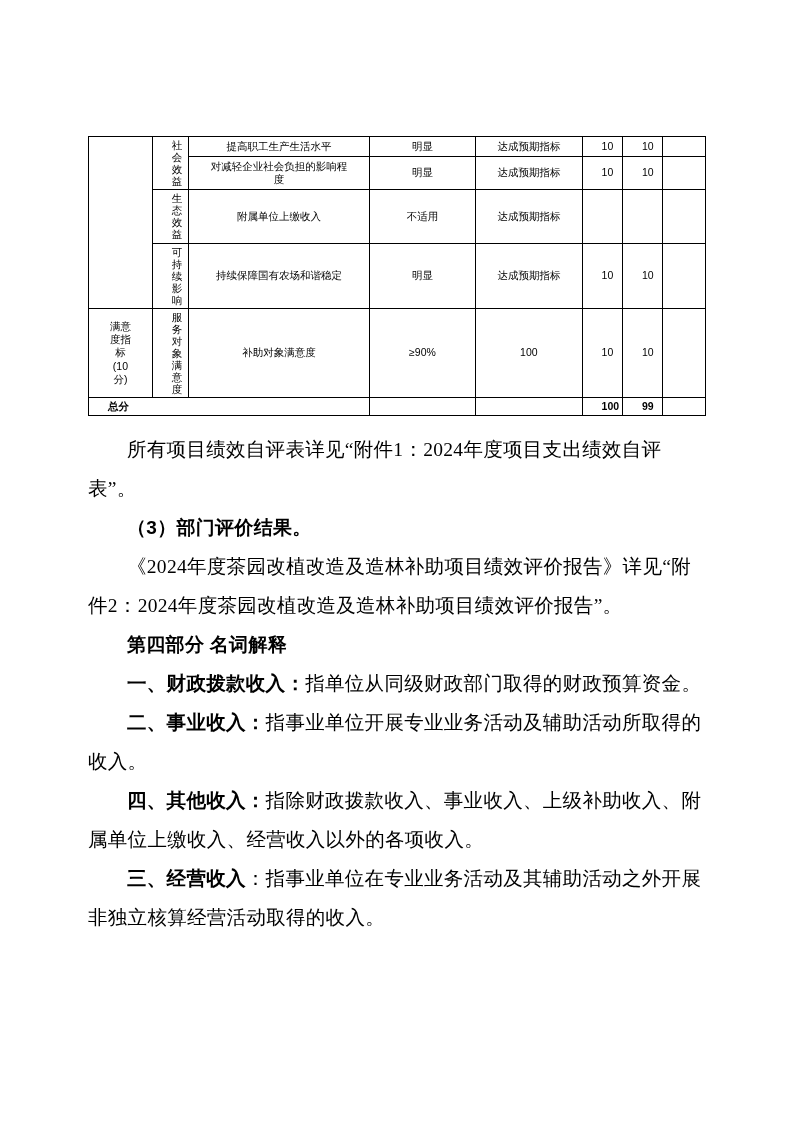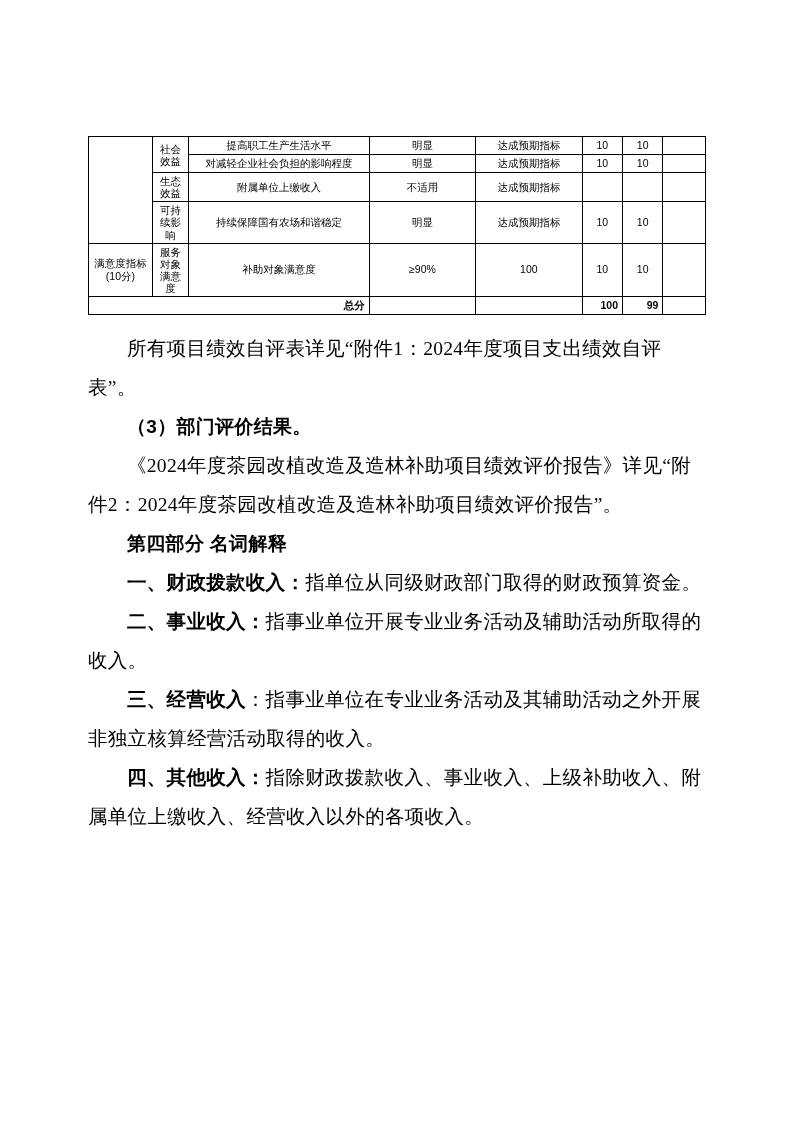--- a/index.html
+++ b/index.html
@@ -31,21 +31,21 @@
   
   table.perf {
     border-collapse: collapse;
     width: 618px;
     table-layout: fixed;
     font-size: 10.5px;
     line-height: 1.25;
   }
   table.perf td {
     border: 1px solid #000000;
-    padding: 2px 4px;
+    padding: 2px 19px;
     vertical-align: middle;
     font-family: "Liberation Sans", "DejaVu Sans", sans-serif;
   }
   .c-col1 { width: 60px; }
   .c-col2 { width: 34px; }
   .c-col3 { width: 170px; }
   .c-col4 { width: 100px; }
   .c-col5 { width: 100px; }
   .c-col6 { width: 38px; }
   .c-col7 { width: 38px; }
@@ -53,21 +53,21 @@
 
   .vert {
     text-align: center;
     letter-spacing: 0px;
     line-height: 1.15;
     padding: 1px 0;
   }
   .ctr { text-align: center; }
   .lft { text-align: center; padding-left: 5px; }
   .total-row td {
-    text-align: right;
+    text-align: left;
     font-weight: bold;
   }
   .total-label {
     text-align: center;
     font-weight: bold;
   }
 
   
   p.para {
     margin: 0;
@@ -177,21 +177,21 @@
 
     <p class="para">
       <span class="bold-inline">一、财政拨款收入：</span><span>指单位从同级财政部门取得的财政预算资金。</span>
     </p>
 
     <p class="para">
       <span class="bold-inline">二、事业收入：</span><span>指事业单位开展专业业务活动及辅助活动所取得的收入。</span>
     </p>
 
     <p class="para">
-      <span class="bold-inline">三、经营收入</span><span>：指事业单位在专业业务活动及其辅助活动之外开展非独立核算经营活动取得的收入。</span>
+      <span class="bold-inline">四、其他收入：</span><span>指除财政拨款收入、事业收入、上级补助收入、附属单位上缴收入、经营收入以外的各项收入。</span>
     </p>
 
     <p class="para">
-      <span class="bold-inline">四、其他收入：</span><span>指除财政拨款收入、事业收入、上级补助收入、附属单位上缴收入、经营收入以外的各项收入。</span>
+      <span class="bold-inline">三、经营收入</span><span>：指事业单位在专业业务活动及其辅助活动之外开展非独立核算经营活动取得的收入。</span>
     </p>
 
   </div>
 </div>
 
 </body></html>

